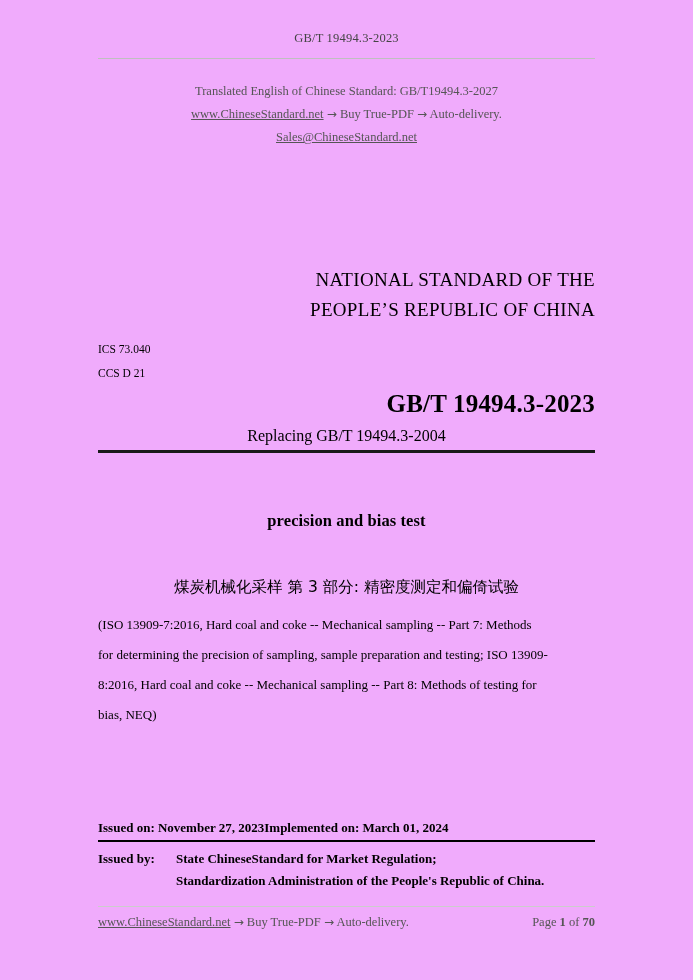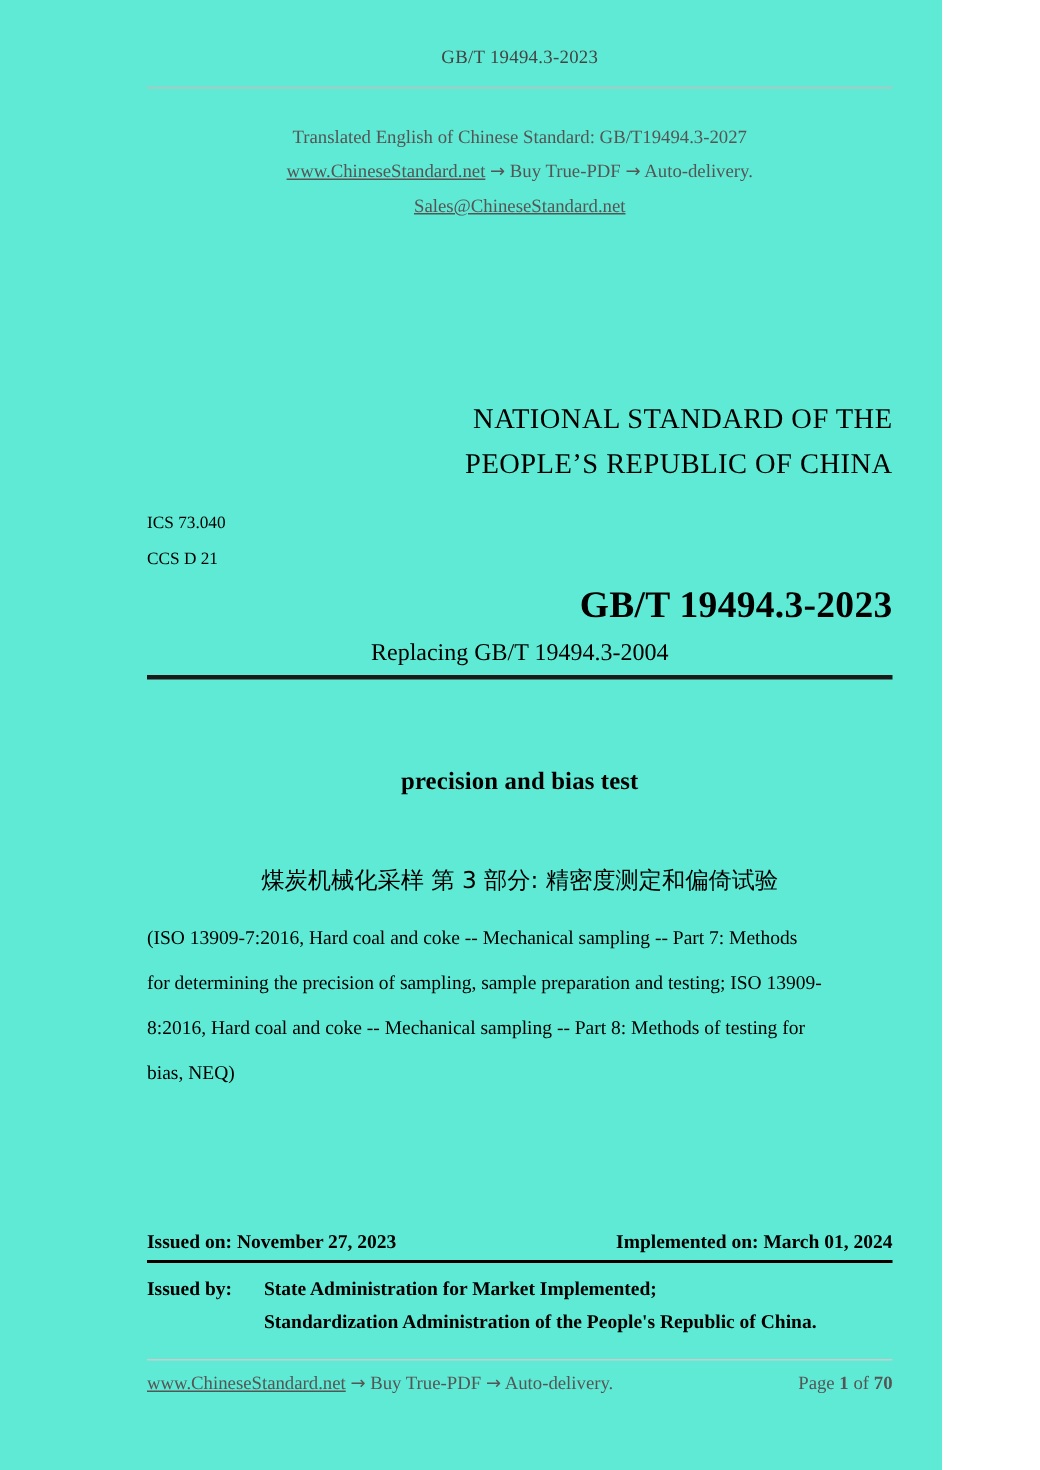--- a/index.html
+++ b/index.html
@@ -6,23 +6,23 @@
     margin: 0;
     padding: 0;
     background: #ffffff;
   }
   body {
     font-family: "Liberation Serif", "DejaVu Serif", serif;
     color: #000000;
   }
   .page {
     position: relative;
-    width: 628px;
+    width: 693px;
     height: 980px;
-    background: #5eead4;
+    background: #f0abfc;
     overflow: hidden;
     box-sizing: border-box;
   }
   .content {
     position: absolute;
     left: 98px;
     top: 0;
     width: 497px;
     height: 980px;
   }
@@ -164,21 +164,21 @@
 
   
   .issue-dates {
     position: absolute;
     top: 820px;
     left: 0;
     width: 497px;
     font-size: 13px;
     font-weight: bold;
     display: flex;
-    justify-content: space-between;
+    justify-content: flex-start;
   }
   .rule-thick-bottom {
     position: absolute;
     top: 840px;
     left: 0;
     width: 497px;
     height: 2px;
     background: #000000;
   }
   .issued-by {
@@ -268,21 +268,21 @@
       <div>8:2016, Hard coal and coke -- Mechanical sampling -- Part 8: Methods of testing for</div>
       <div>bias, NEQ)</div>
     </div>
 
     <div class="issue-dates">
       <span>Issued on: November 27, 2023</span>
       <span>Implemented on: March 01, 2024</span>
     </div>
     <div class="rule-thick-bottom"></div>
     <div class="issued-by">
-      <span class="lbl">Issued by:</span><span>State Administration for Market Implemented;</span>
+      <span class="lbl">Issued by:</span><span>State ChineseStandard for Market Regulation;</span>
       <span class="org2">Standardization Administration of the People's Republic of China.</span>
     </div>
     <div class="rule-footer"></div>
 
     <div class="page-footer">
       <span>
         <span class="link-u">www.ChineseStandard.net</span>
         <span class="arrow">→</span>
         <span>Buy True-PDF</span>
         <span class="arrow">→</span>

